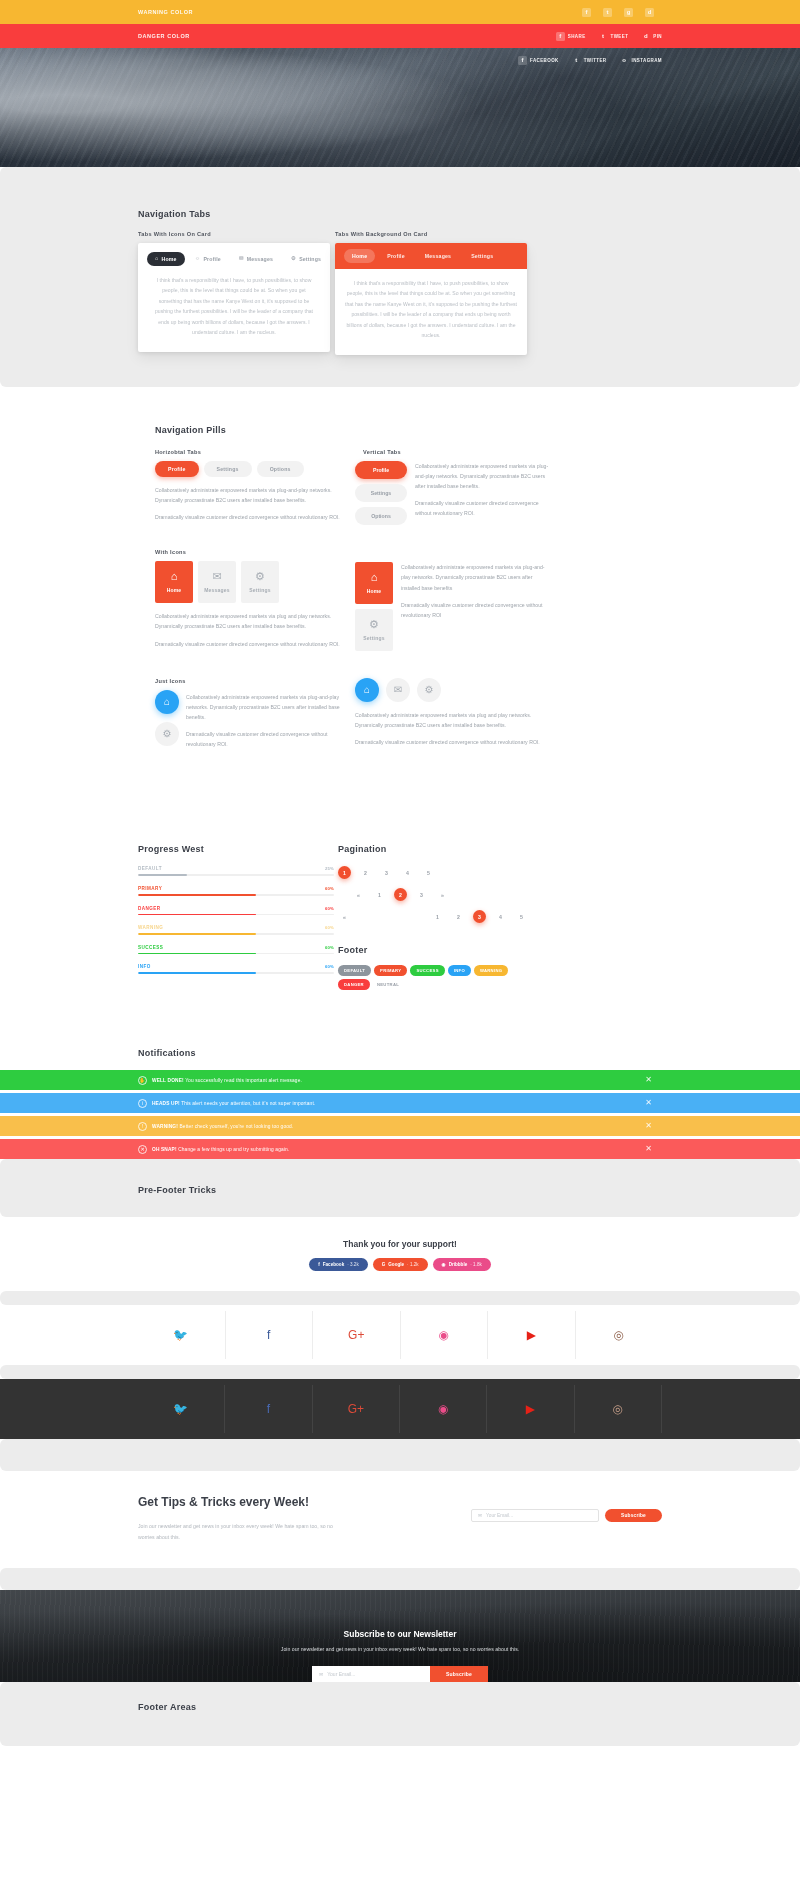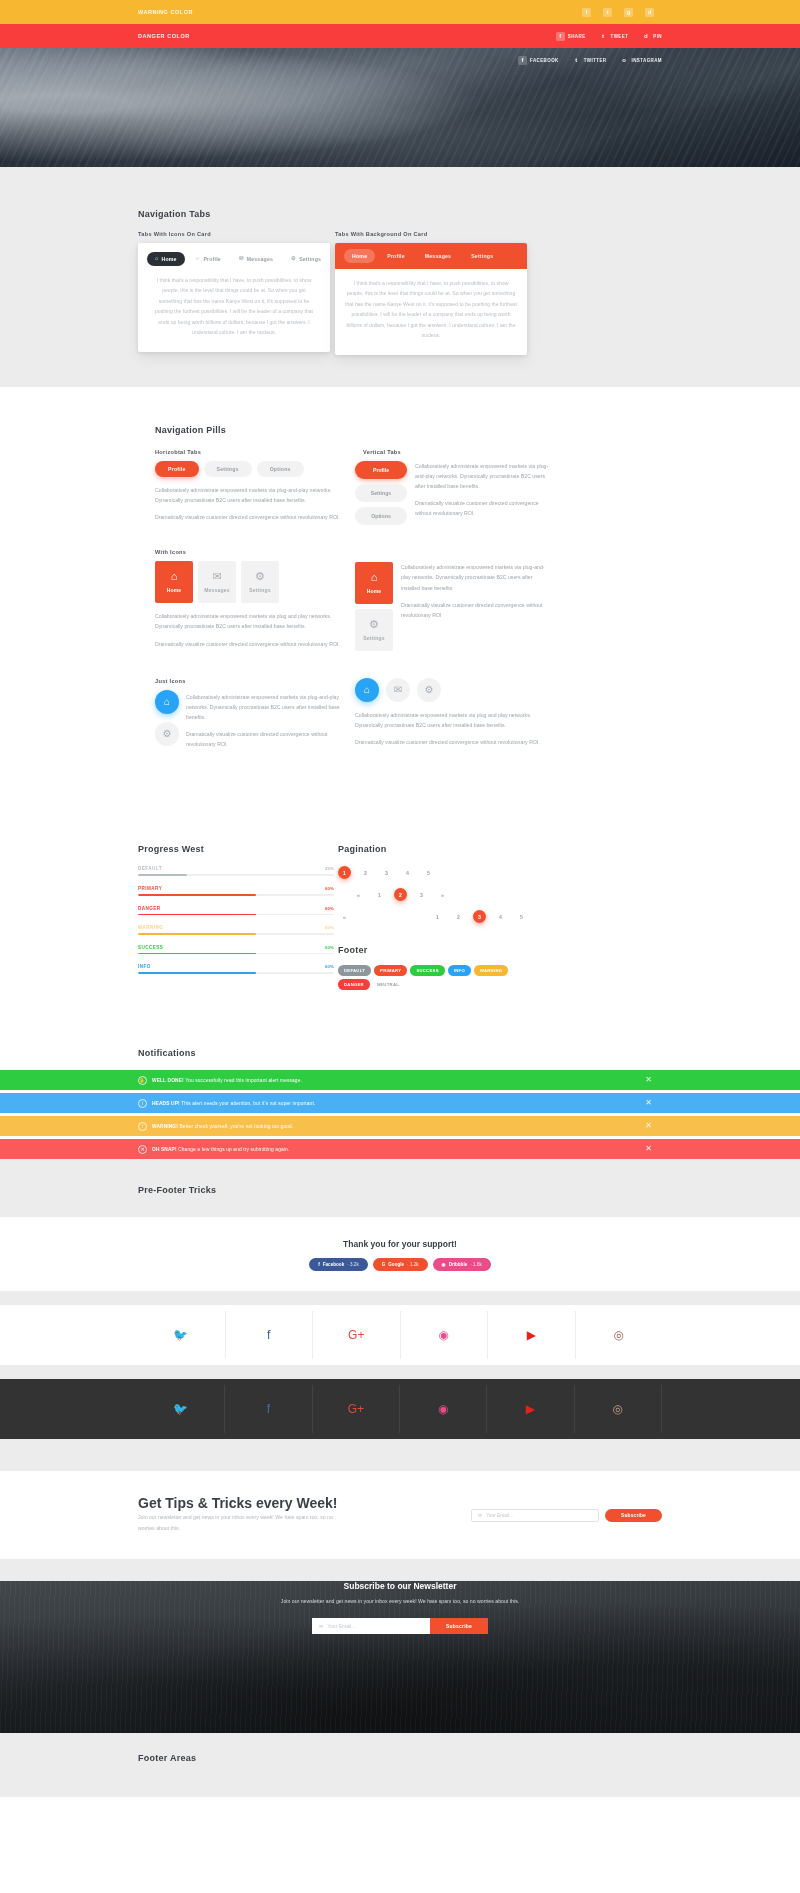--- a/index.html
+++ b/index.html
@@ -58,21 +58,21 @@
   .hero-bar3{
     position:absolute; top:48px; left:0; width:800px; height:24px; z-index:5;
     display:flex; align-items:center;
   }
   .hero-bar3 .bar-inner{ justify-content:space-between; }
   .hero-bar3 .bar-title{ opacity:.85; }
   .hero-bar3 .soc .sq{ background:rgba(255,255,255,.22); }
 
   
   .sec{ width:800px; }
-  .sec.grey{ background:#ececec; }
+  .sec.grey{ background:#ececec;border-radius:6px; }
   .sec.white{ background:#fff; }
   .wrap{ width:800px; padding:0 138px; }
   .sec-title{
     font-size:9px; font-weight:700; color:#3c4049; letter-spacing:.25px;
   }
   .sub-title{
     font-size:5.6px; font-weight:700; color:#51565f; letter-spacing:.3px; margin-bottom:6px;
   }
 
   
@@ -192,40 +192,40 @@
   .iconbar{ display:flex; width:524px; margin:0 auto; }
   .iconbar .cell{
     flex:1; height:48px; display:flex; align-items:center; justify-content:center;
     border-right:1px solid #ededed; font-size:12px;
   }
   .iconbar .cell:last-child{ border-right:0; }
   .iconbar.dark .cell{ border-right:1px solid rgba(255,255,255,.08); }
 
   
   .tips-left{ width:200px; }
-  .tips-h{ font-size:14px; font-weight:700; color:#3c4049; margin-bottom:1px; }
+  .tips-h{ font-size:12px; font-weight:700; color:#3c4049; margin-bottom:12px; }
   .tips-p{ font-size:5.2px; line-height:1.95; color:#b2b7bd; }
   .form{ display:flex; align-items:center; gap:6px; }
   .inp{
     display:flex; align-items:center; gap:4px;
     width:128px; height:13px; border:1px solid #e2e2e2; border-radius:2px;
     padding:0 6px; background:#fff; font-size:4.8px; color:#c3c8cd;
   }
   .subbtn{
     background:#f1502f; color:#fff; font-size:4.8px; font-weight:700;
     padding:4px 16px; border-radius:9px; border:0; letter-spacing:.2px;
   }
 
   
   .nlhero{
-    position:relative; width:800px; height:152px; overflow:hidden;
+    position:relative; width:800px; height:92px; overflow:hidden;
     background:
       linear-gradient(180deg, rgba(58,62,66,.88) 0%, rgba(44,48,52,.82) 50%, rgba(34,38,42,.92) 100%),
       linear-gradient(165deg,#7d838a 0%,#4d545b 35%,#2e343a 65%,#171c21 100%);
-    display:flex; flex-direction:column; align-items:center; justify-content:flex-start;
+    display:flex; flex-direction:column; align-items:center; justify-content:flex-end;
   }
   .nlhero::after{
     content:"";position:absolute;inset:0;
     background-image:
       repeating-linear-gradient(92deg, rgba(255,255,255,.035) 0 1px, transparent 1px 5px),
       radial-gradient(ellipse at 78% 88%, rgba(0,0,0,.4) 0 25%, transparent 60%),
       radial-gradient(ellipse at 20% 95%, rgba(0,0,0,.35) 0 20%, transparent 55%);
     pointer-events:none;
   }
   .nl-in{ position:relative; z-index:2; text-align:center; }

